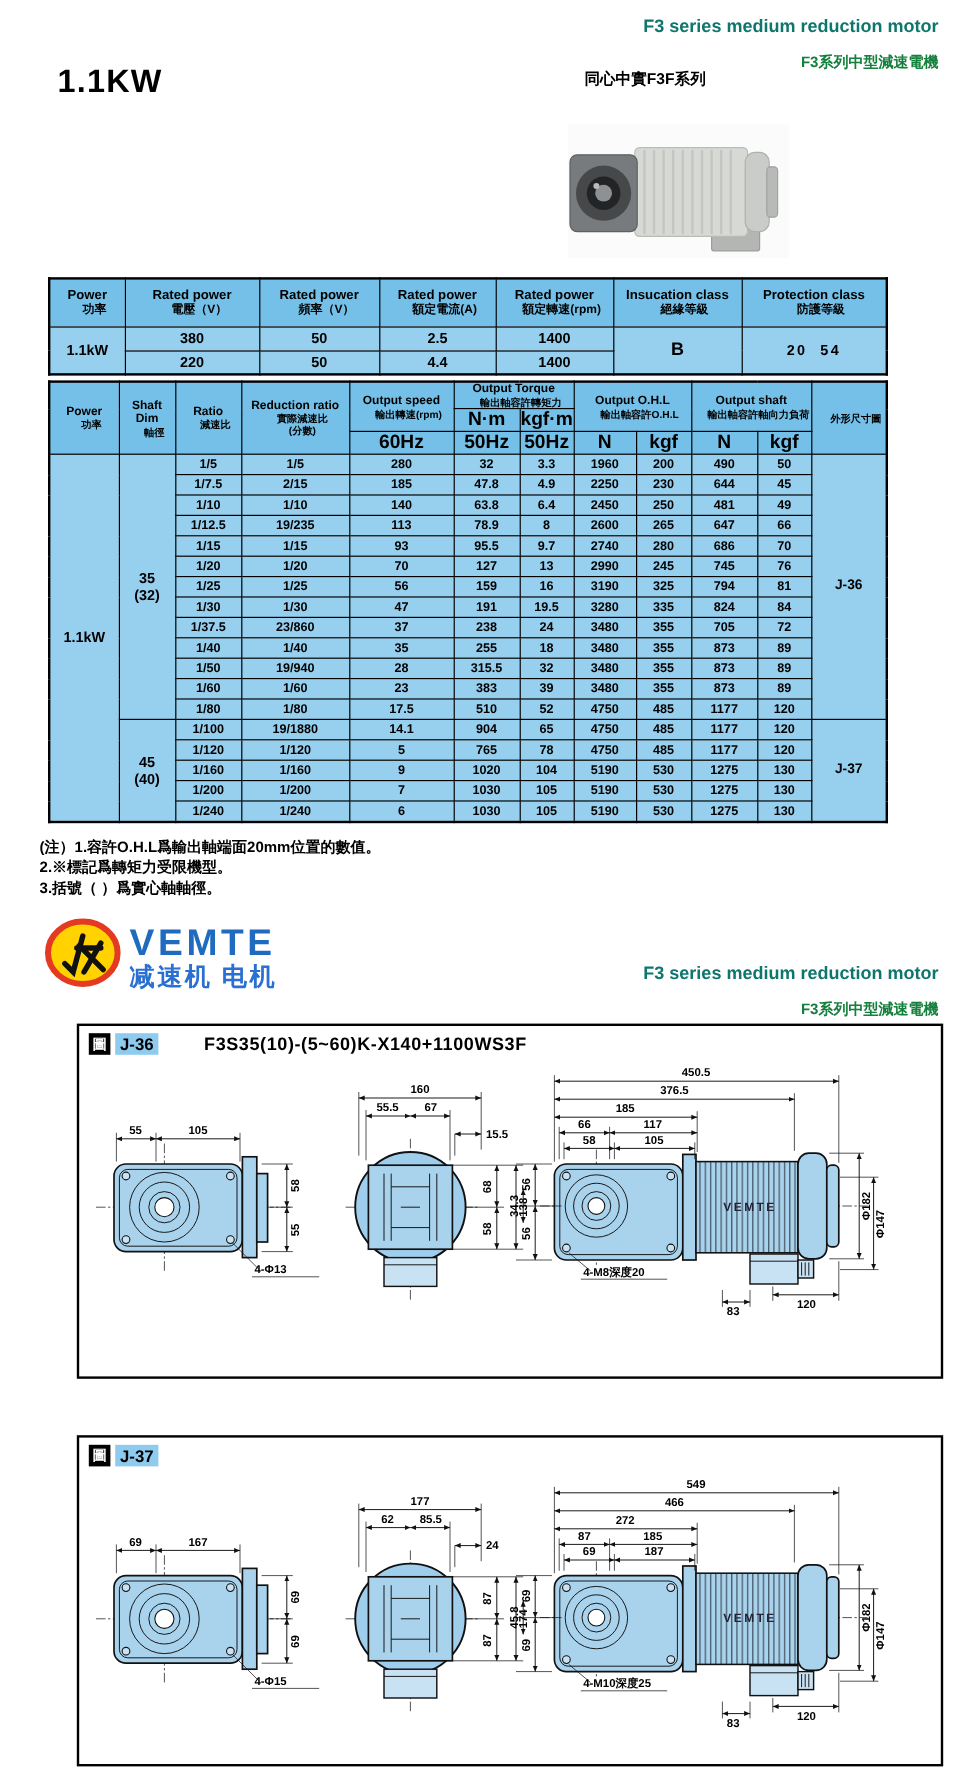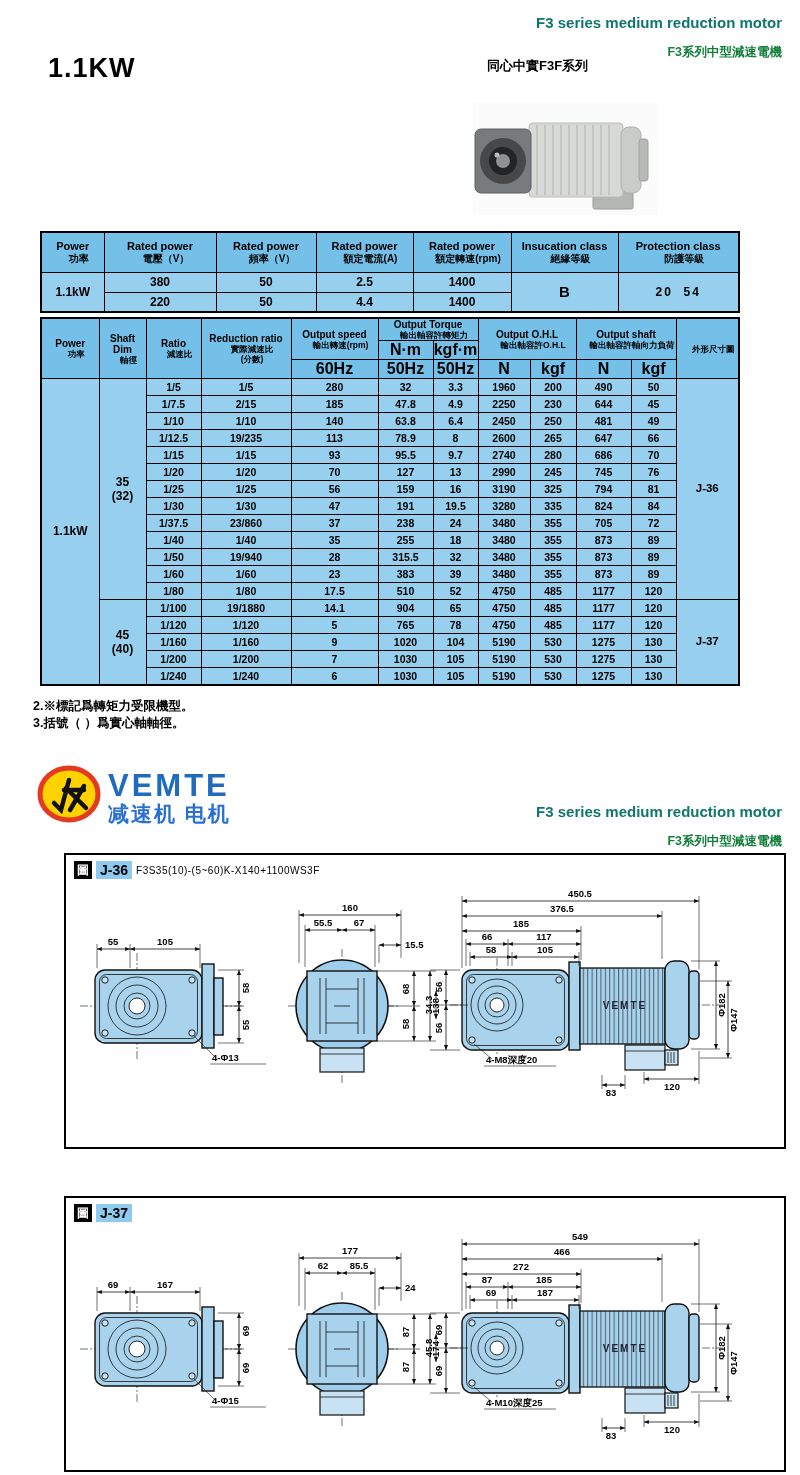--- a/index.html
+++ b/index.html
@@ -49,21 +49,21 @@
 
   .hdr-right2 { left:382px; top:803px; width:400px; text-align:right; }
 
   
   .dbox { border:2px solid #000; background:#fff; }
   .dbox1 { left:64px; top:853px; width:722px; height:296px; }
   .dbox2 { left:64px; top:1196px; width:722px; height:276px; }
   .dbox-title { position:absolute; left:8px; top:5px; height:20px; display:flex; align-items:center; gap:4px; }
   .fig-box { display:inline-block; background:#000; color:#fff; width:18px; height:18px; line-height:18px; font-size:12px; text-align:center; font-weight:bold; }
   .fig-id { background:#8ecbee; color:#000; font-weight:bold; font-size:14px; padding:1px 4px; }
-  .model { font-size:10px; font-weight:normal; letter-spacing:0.5px; }
+  .model { font-size:15px; font-weight:bold; letter-spacing:0.5px;margin-left:34px; }
   .dwg-host { position:absolute; left:2px; top:28px; }
 
   
   svg text { font-family:"Liberation Sans", sans-serif; }
   .body  { fill:#a9d2ec; stroke:#111; stroke-width:1.4; }
   .body2 { fill:#9fcdec; stroke:#111; stroke-width:1.6; }
   .body3 { fill:#c9e2f3; stroke:#111; stroke-width:1.2; }
   .thin  { fill:none; stroke:#111; stroke-width:0.8; }
   .bolt  { fill:#c9e2f3; stroke:#111; stroke-width:0.9; }
   .cl    { stroke:#111; stroke-width:0.6; stroke-dasharray:8 2 2 2; fill:none; }
@@ -439,20 +439,21 @@
         <td>105</td>
         <td>5190</td>
         <td>530</td>
         <td>1275</td>
         <td>130</td>
       </tr>
     </tbody>
 </table>
 
 <div class="abs notes">
+  <div>(注）1.容許O.H.L爲輸出軸端面20mm位置的數值。</div>
   <div class="ind">2.※標記爲轉矩力受限機型。</div>
   <div class="ind">3.括號（ ）爲實心軸軸徑。</div>
 </div>
 
 <div class="abs logo">
   <svg width="260" height="68" viewBox="0 0 260 68">
     <ellipse cx="33" cy="34" rx="29" ry="26" fill="#ffd200" stroke="#e53a22" stroke-width="5"></ellipse>
     <g stroke="#111" stroke-width="4.5" fill="none" stroke-linecap="round">
       <path d="M18,43 L25,50 L33,20"></path>
       <path d="M30,28 L50,48"></path>

